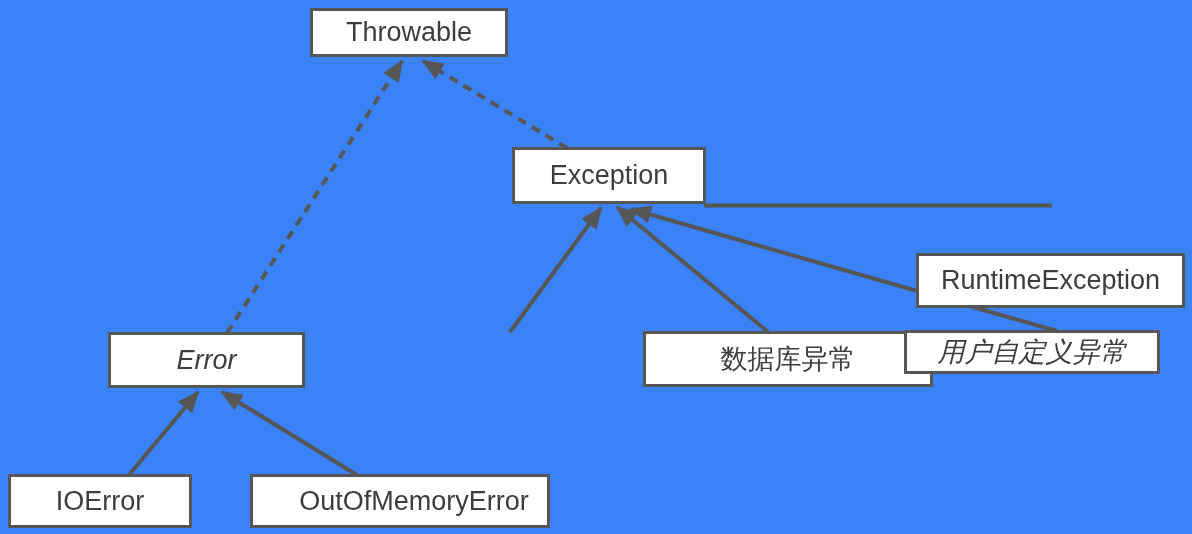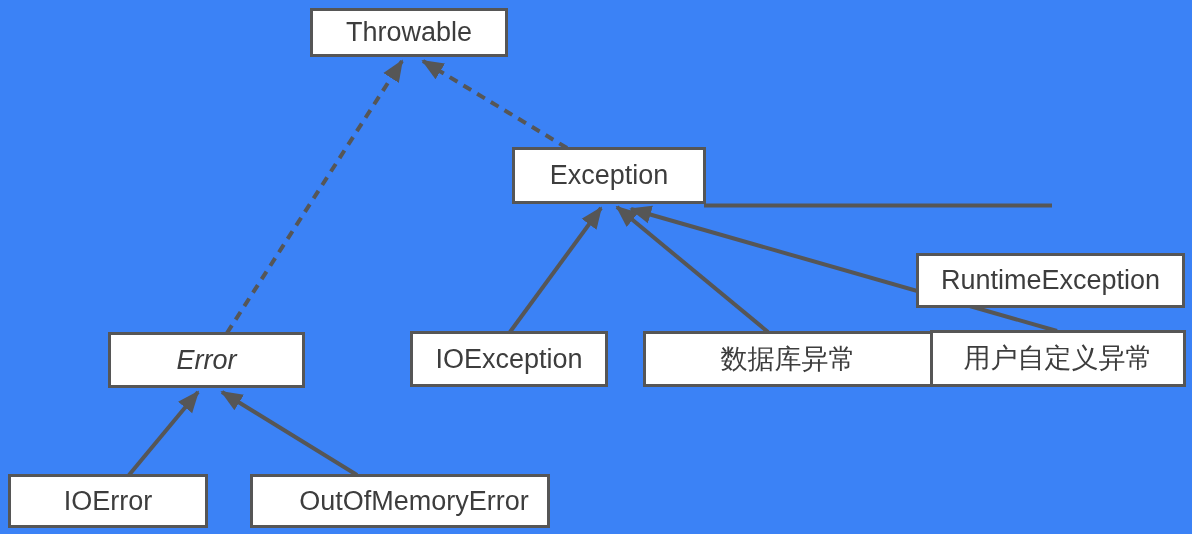--- a/index.html
+++ b/index.html
@@ -44,22 +44,22 @@
   .edge.dashed {
     stroke-dasharray: 9 7;
   }
   
   #n-throwable            { left: 310px; top:   8px; width: 198px; height: 49px; }
   #n-exception            { left: 512px; top: 147px; width: 194px; height: 57px; }
   #n-runtime-exception    { left: 916px; top: 209px; width: 269px; height: 55px; margin-top: 44px; }
   #n-error                { left: 108px; top: 332px; width: 197px; height: 56px; font-style: italic; }
   #n-io-exception         { left: 410px; top: 331px; width: 198px; height: 56px; }
   #n-db-exception         { left: 643px; top: 331px; width: 290px; height: 56px; }
-  #n-user-defined         { left: 930px; top: 330px; width: 256px; height: 57px; }
-  #n-io-error             { left:   8px; top: 474px; width: 200px; height: 54px; }
+  #n-user-defined         { left: 904px; top: 330px; width: 256px; height: 44px; font-style: italic; }
+  #n-io-error             { left:   8px; top: 474px; width: 184px; height: 54px; }
   #n-out-of-memory-error  { left: 250px; top: 474px; width: 300px; height: 54px; padding-left: 28px; }
 </style>
 </head>
 <body>
 
 <div id="canvas">
 
   <svg id="edges" width="1192" height="534" viewBox="0 0 1192 534" xmlns="http://www.w3.org/2000/svg">
     <defs>
       <marker id="arrow" viewBox="0 0 12 10" refX="11" refY="5" markerWidth="5.5" markerHeight="5" orient="auto" markerUnits="strokeWidth">
@@ -80,21 +80,20 @@
   </svg>
 
   <div class="node" id="n-throwable">Throwable</div>
 
   <div class="node" id="n-exception">Exception</div>
 
   <div class="node" id="n-runtime-exception">RuntimeException</div>
 
   <div class="node" id="n-error">Error</div>
 
-  <div class="node" id="n-io-exception">IOException</div>
 
   <div class="node" id="n-db-exception">数据库异常</div>
 
   <div class="node" id="n-user-defined">用户自定义异常</div>
 
   <div class="node" id="n-io-error">IOError</div>
 
   <div class="node" id="n-out-of-memory-error">OutOfMemoryError</div>
 
 </div>

